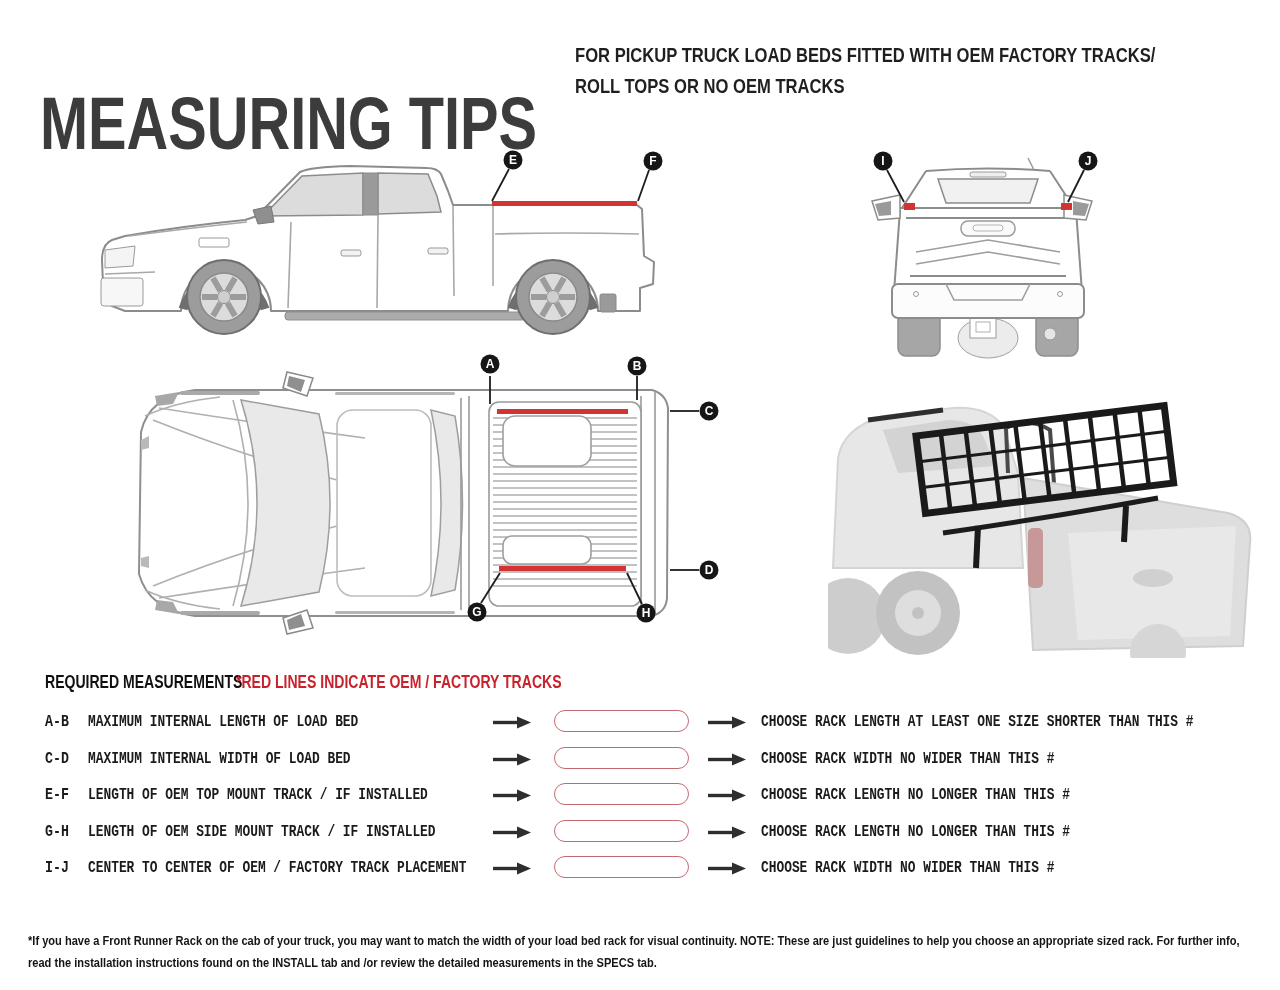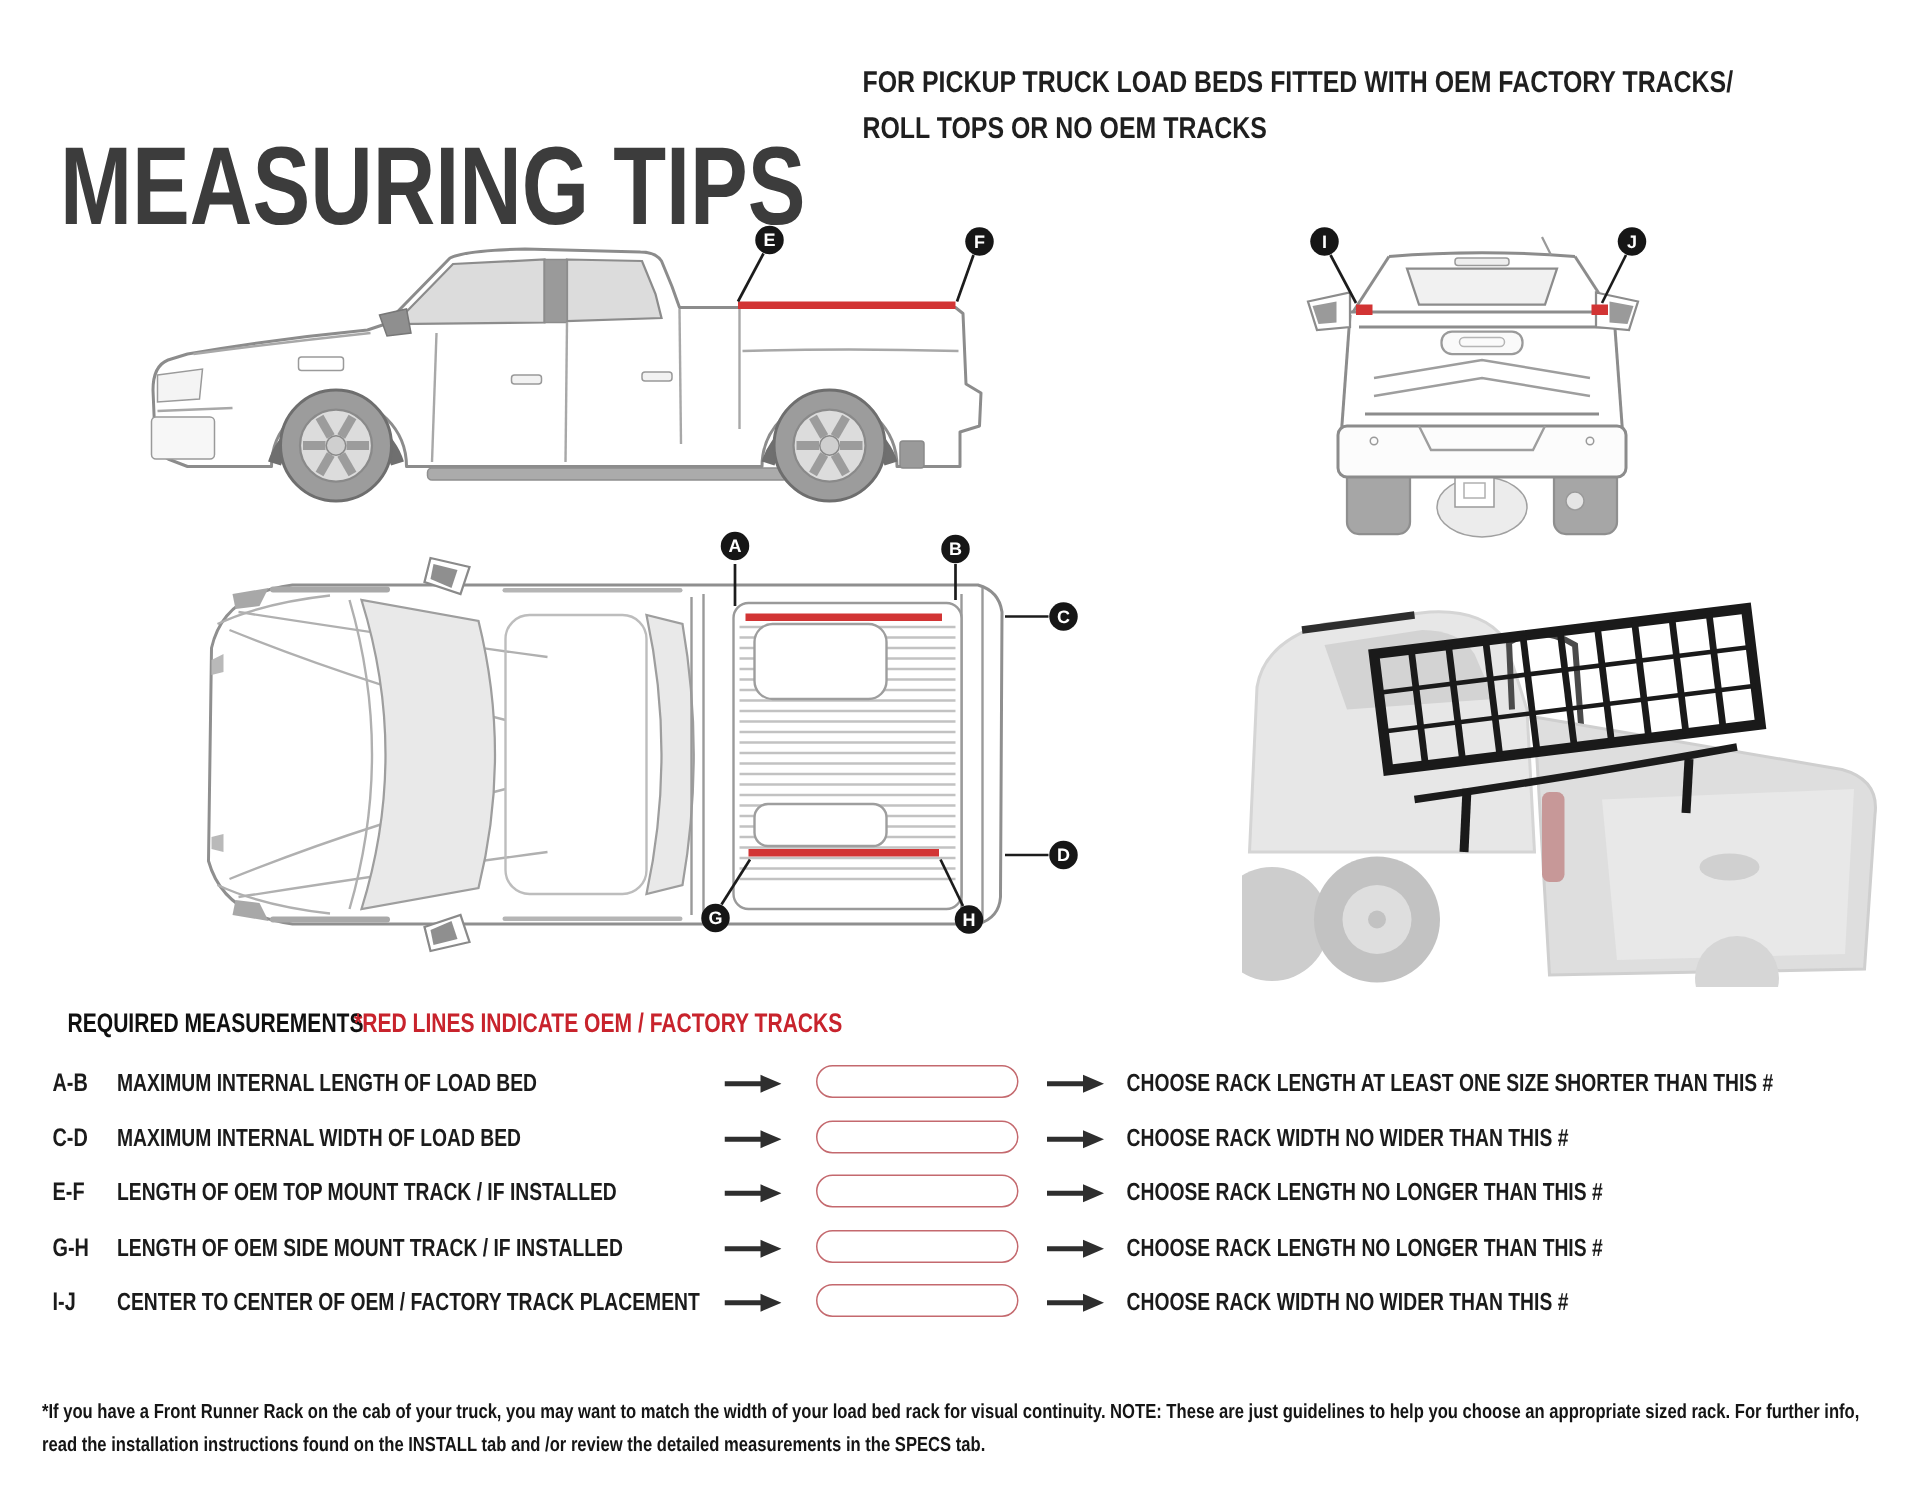--- a/index.html
+++ b/index.html
@@ -19,21 +19,21 @@
   
   .dg{position:absolute;}
   .mletter{font-family:"Liberation Sans",sans-serif;font-weight:700;font-size:12px;
            fill:#fff;text-anchor:middle;}
 
   
   .sec-title{position:absolute;left:45px;top:672px;font-size:18px;line-height:20px;
              font-weight:700;color:#101010;}
   .sec-note{position:absolute;left:236px;top:672px;font-size:18px;line-height:20px;
             font-weight:700;color:#c8232c;}
-  .mrow{position:absolute;left:35px;width:1210px;height:24px;}
+  .mrow{position:absolute;left:45px;width:1210px;height:24px;font-family:Liberation Mono, monospace;}
   .mkey{position:absolute;left:0;top:0;line-height:24px;font-size:17px;font-weight:700;color:#1b1b1b;}
   .mlabel{position:absolute;left:43px;top:0;line-height:24px;font-size:16.5px;font-weight:700;color:#1b1b1b;}
   .minstr{position:absolute;left:716px;top:0;line-height:24px;font-size:16.5px;font-weight:700;color:#1b1b1b;}
   .arr{position:absolute;top:6px;}
   .a1{left:448px;} .a2{left:663px;}
   .pill{position:absolute;left:509px;top:0;width:133px;height:20px;
         border:1.5px solid #c4696e;border-radius:12px;background:#fff;}
 
   
   .footnote{position:absolute;left:28px;top:916px;width:1495px;font-size:13.5px;

